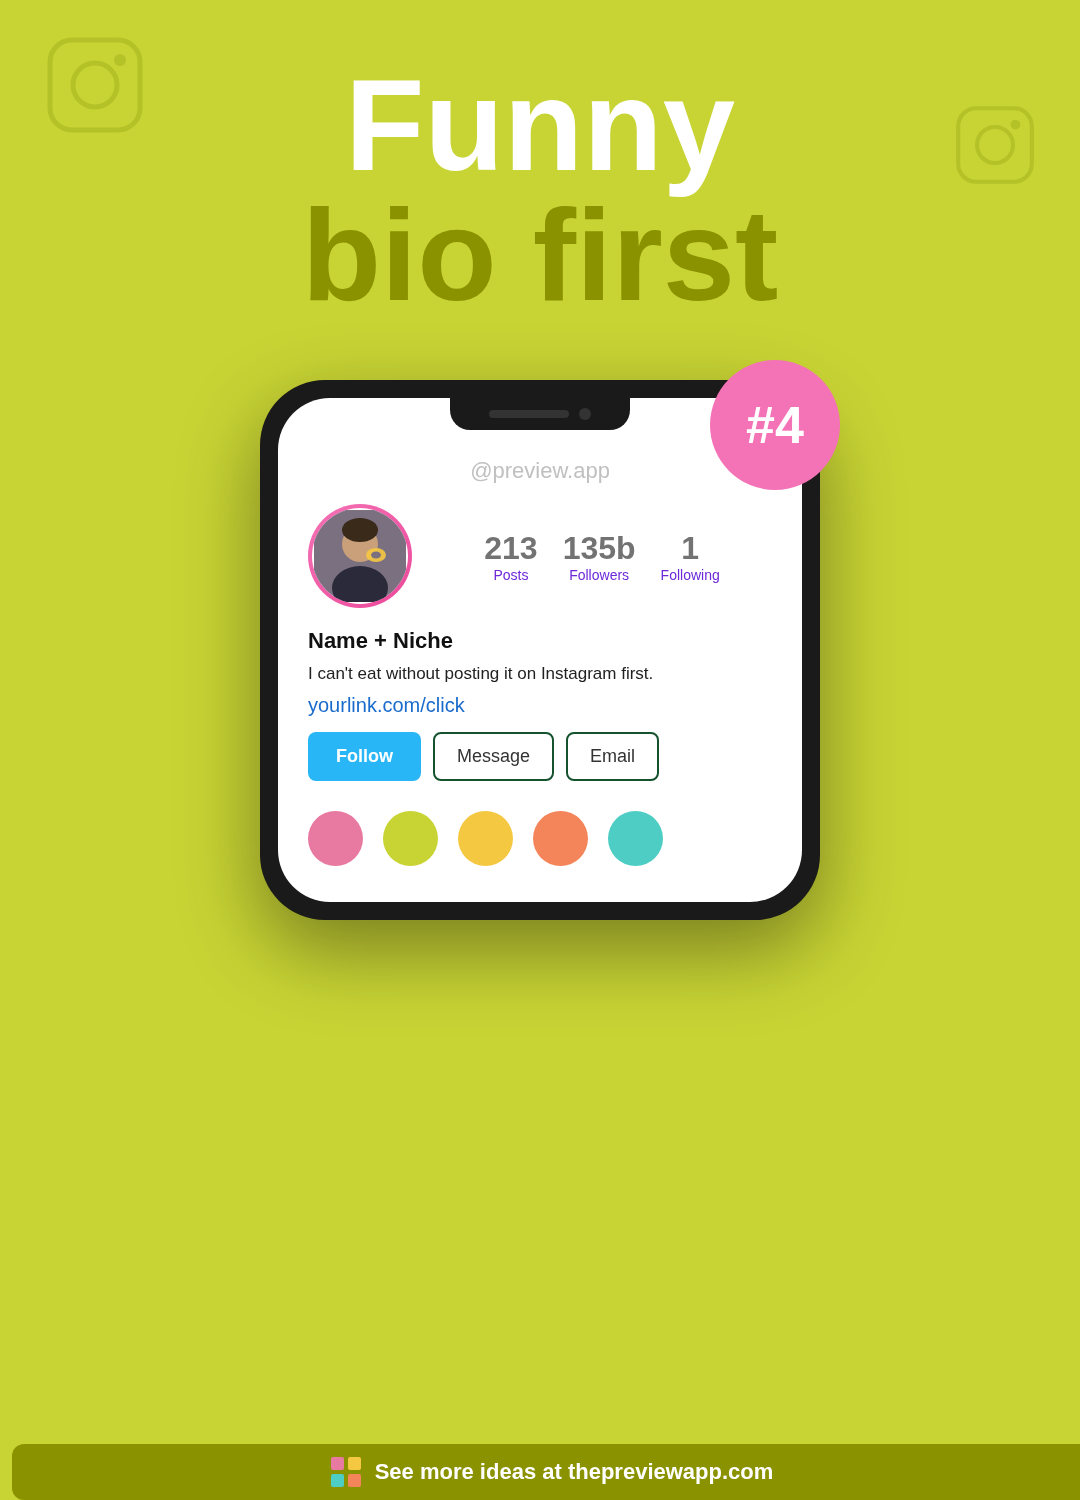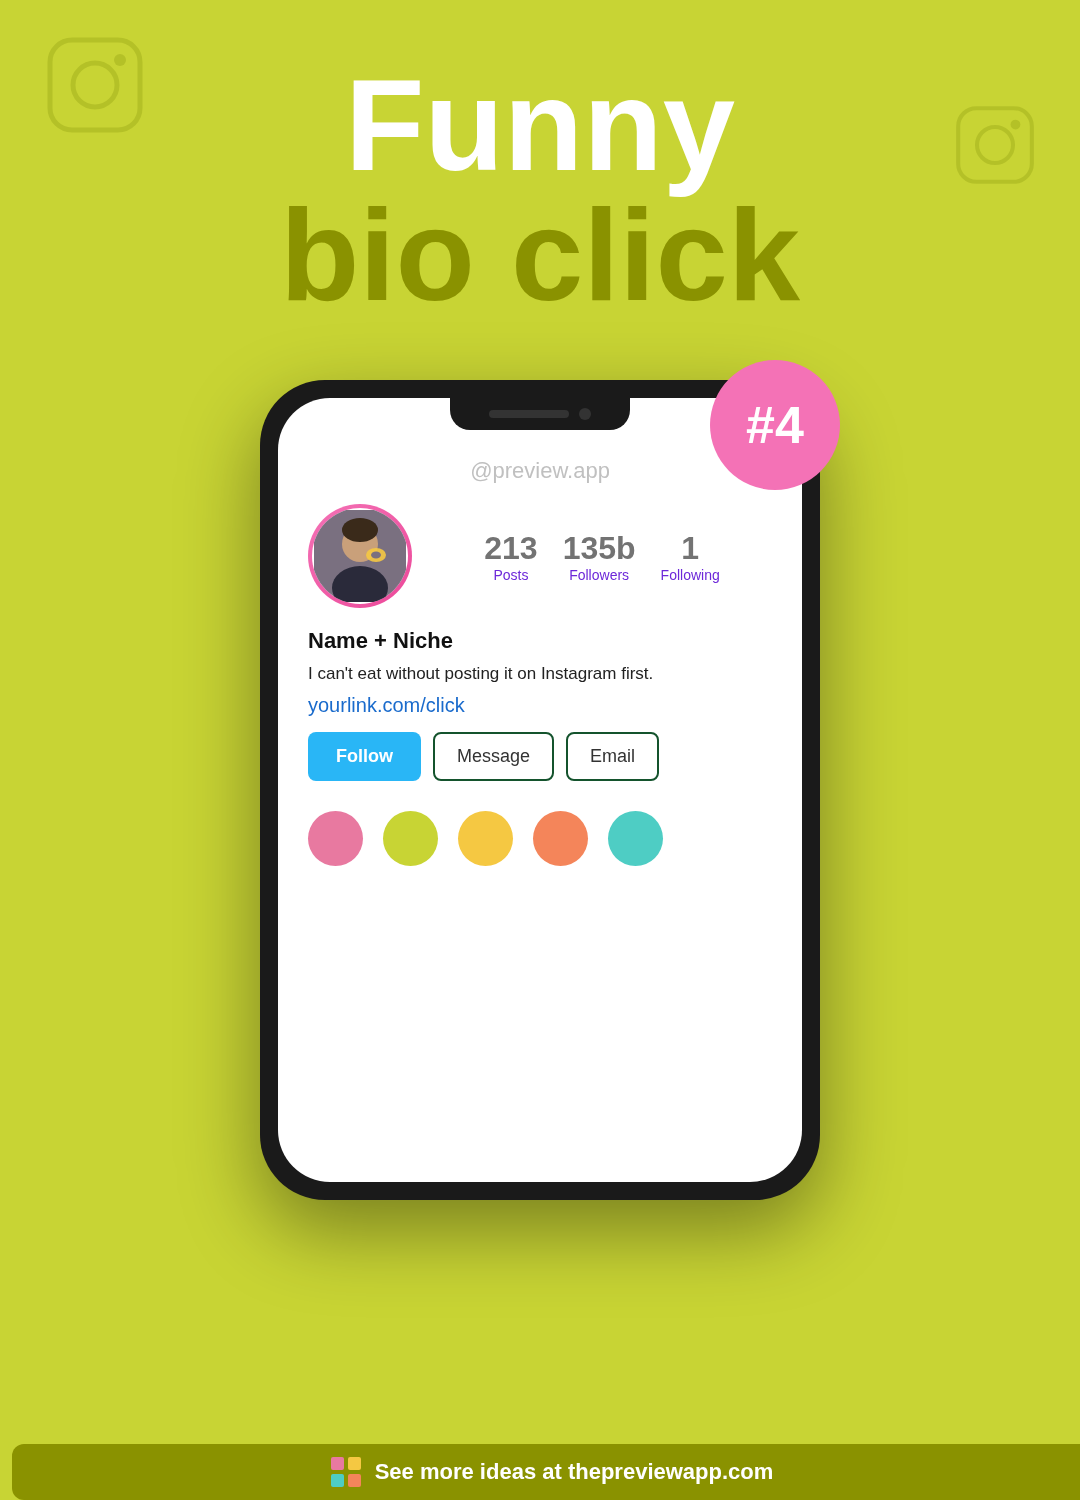--- a/index.html
+++ b/index.html
@@ -62,21 +62,21 @@
     
     .phone-container {
       position: relative;
       width: 560px;
       margin: 60px auto 0;
     }
 
     
     .phone-frame {
       width: 560px;
-      height: 820px;
+      height: 540px;
       background: #1a1a1a;
       border-radius: 65px;
       position: relative;
       padding: 18px;
       box-shadow: 0 30px 80px rgba(0,0,0,0.4);
     }
 
     
     .notch {
       position: absolute;
@@ -301,21 +301,21 @@
   <div class="ig-icon ig-icon-tr">
     <svg width="90" height="90" viewBox="0 0 110 110" stroke="#a8b520" stroke-width="6" fill="none">
       <rect x="10" y="10" width="90" height="90" rx="22" ry="22"></rect>
       <circle cx="55" cy="55" r="22"></circle>
       <circle cx="80" cy="30" r="6" fill="#a8b520" stroke="none"></circle>
     </svg>
   </div>
 
   <div class="header">
     <span class="header-funny">Funny</span>
-    <span class="header-bio-ideas">bio click</span>
+    <span class="header-bio-ideas">bio first</span>
   </div>
 
   <div class="phone-container">
 
     <div class="badge">
       <span class="badge-text">#4</span>
     </div>
 
     <div class="phone-frame">
 

